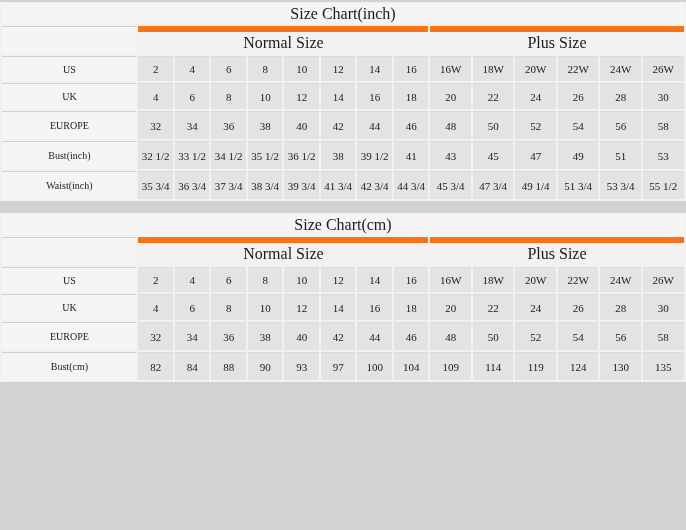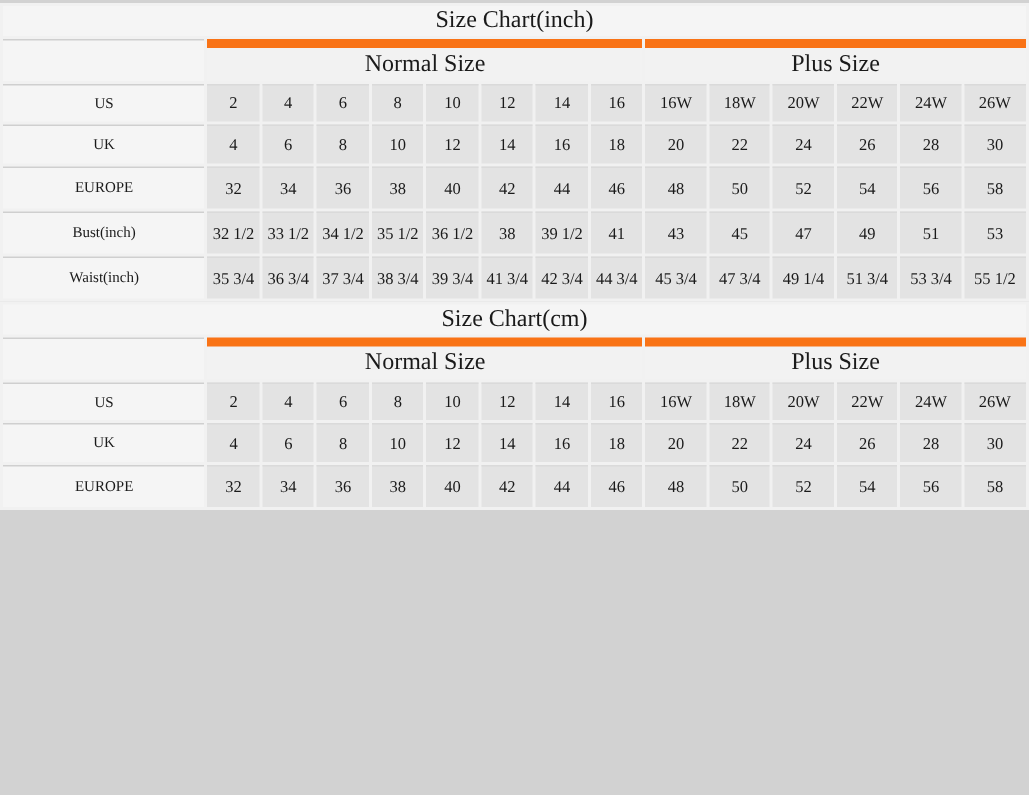--- a/index.html
+++ b/index.html
@@ -23,21 +23,21 @@
   }
   table.size-table {
     border-collapse: separate;
     border-spacing: 2px;
     table-layout: fixed;
     width: 670px;
     margin: 0 auto;
     background: #f1f1f1;
   }
   table.size-table + table.size-table {
-    margin-top: 0;
+    margin-top: 12px;
   }
   td, th {
     padding: 0;
     margin: 0;
     text-align: center;
     vertical-align: middle;
     white-space: nowrap;
     overflow: hidden;
     font-weight: normal;
   }
@@ -269,16 +269,33 @@
           <td class="data-cell">42</td>
           <td class="data-cell">44</td>
           <td class="data-cell">46</td>
           <td class="data-cell">48</td>
           <td class="data-cell">50</td>
           <td class="data-cell">52</td>
           <td class="data-cell">54</td>
           <td class="data-cell">56</td>
           <td class="data-cell">58</td>
         </tr>
+        <tr>
+          <td class="label-cell">Bust(cm)</td>
+          <td class="data-cell">82</td>
+          <td class="data-cell">84</td>
+          <td class="data-cell">88</td>
+          <td class="data-cell">90</td>
+          <td class="data-cell">93</td>
+          <td class="data-cell">97</td>
+          <td class="data-cell">100</td>
+          <td class="data-cell">104</td>
+          <td class="data-cell">109</td>
+          <td class="data-cell">114</td>
+          <td class="data-cell">119</td>
+          <td class="data-cell">124</td>
+          <td class="data-cell">130</td>
+          <td class="data-cell">135</td>
+        </tr>
       </tbody>
   </table>
 
 </div>
 
 </body></html>

